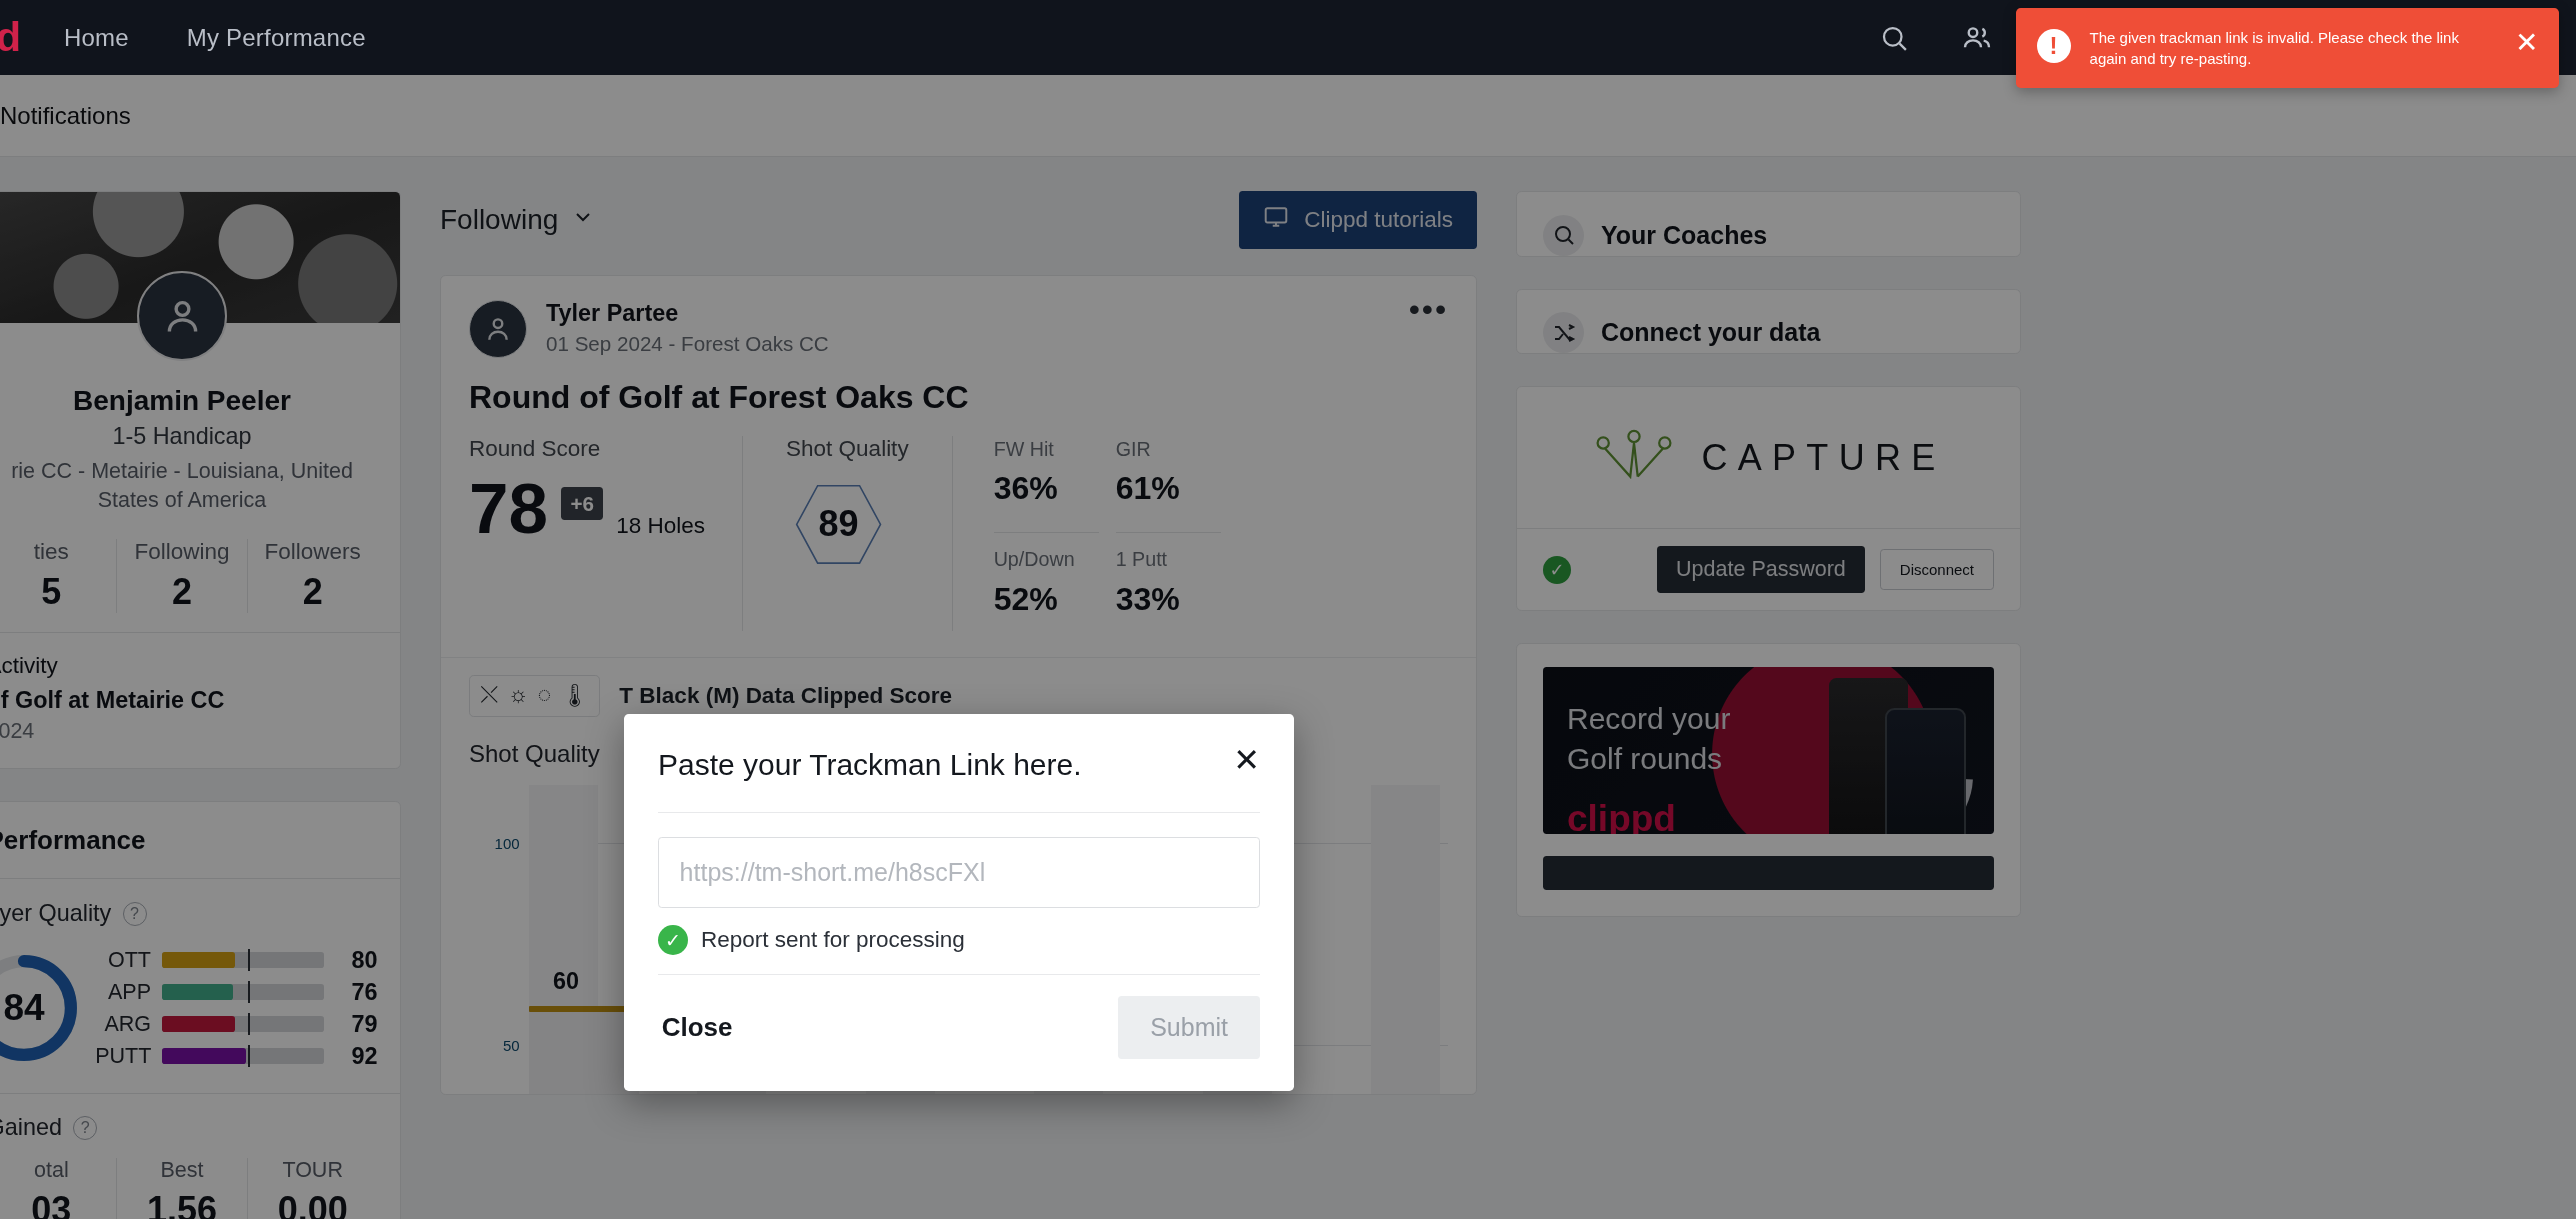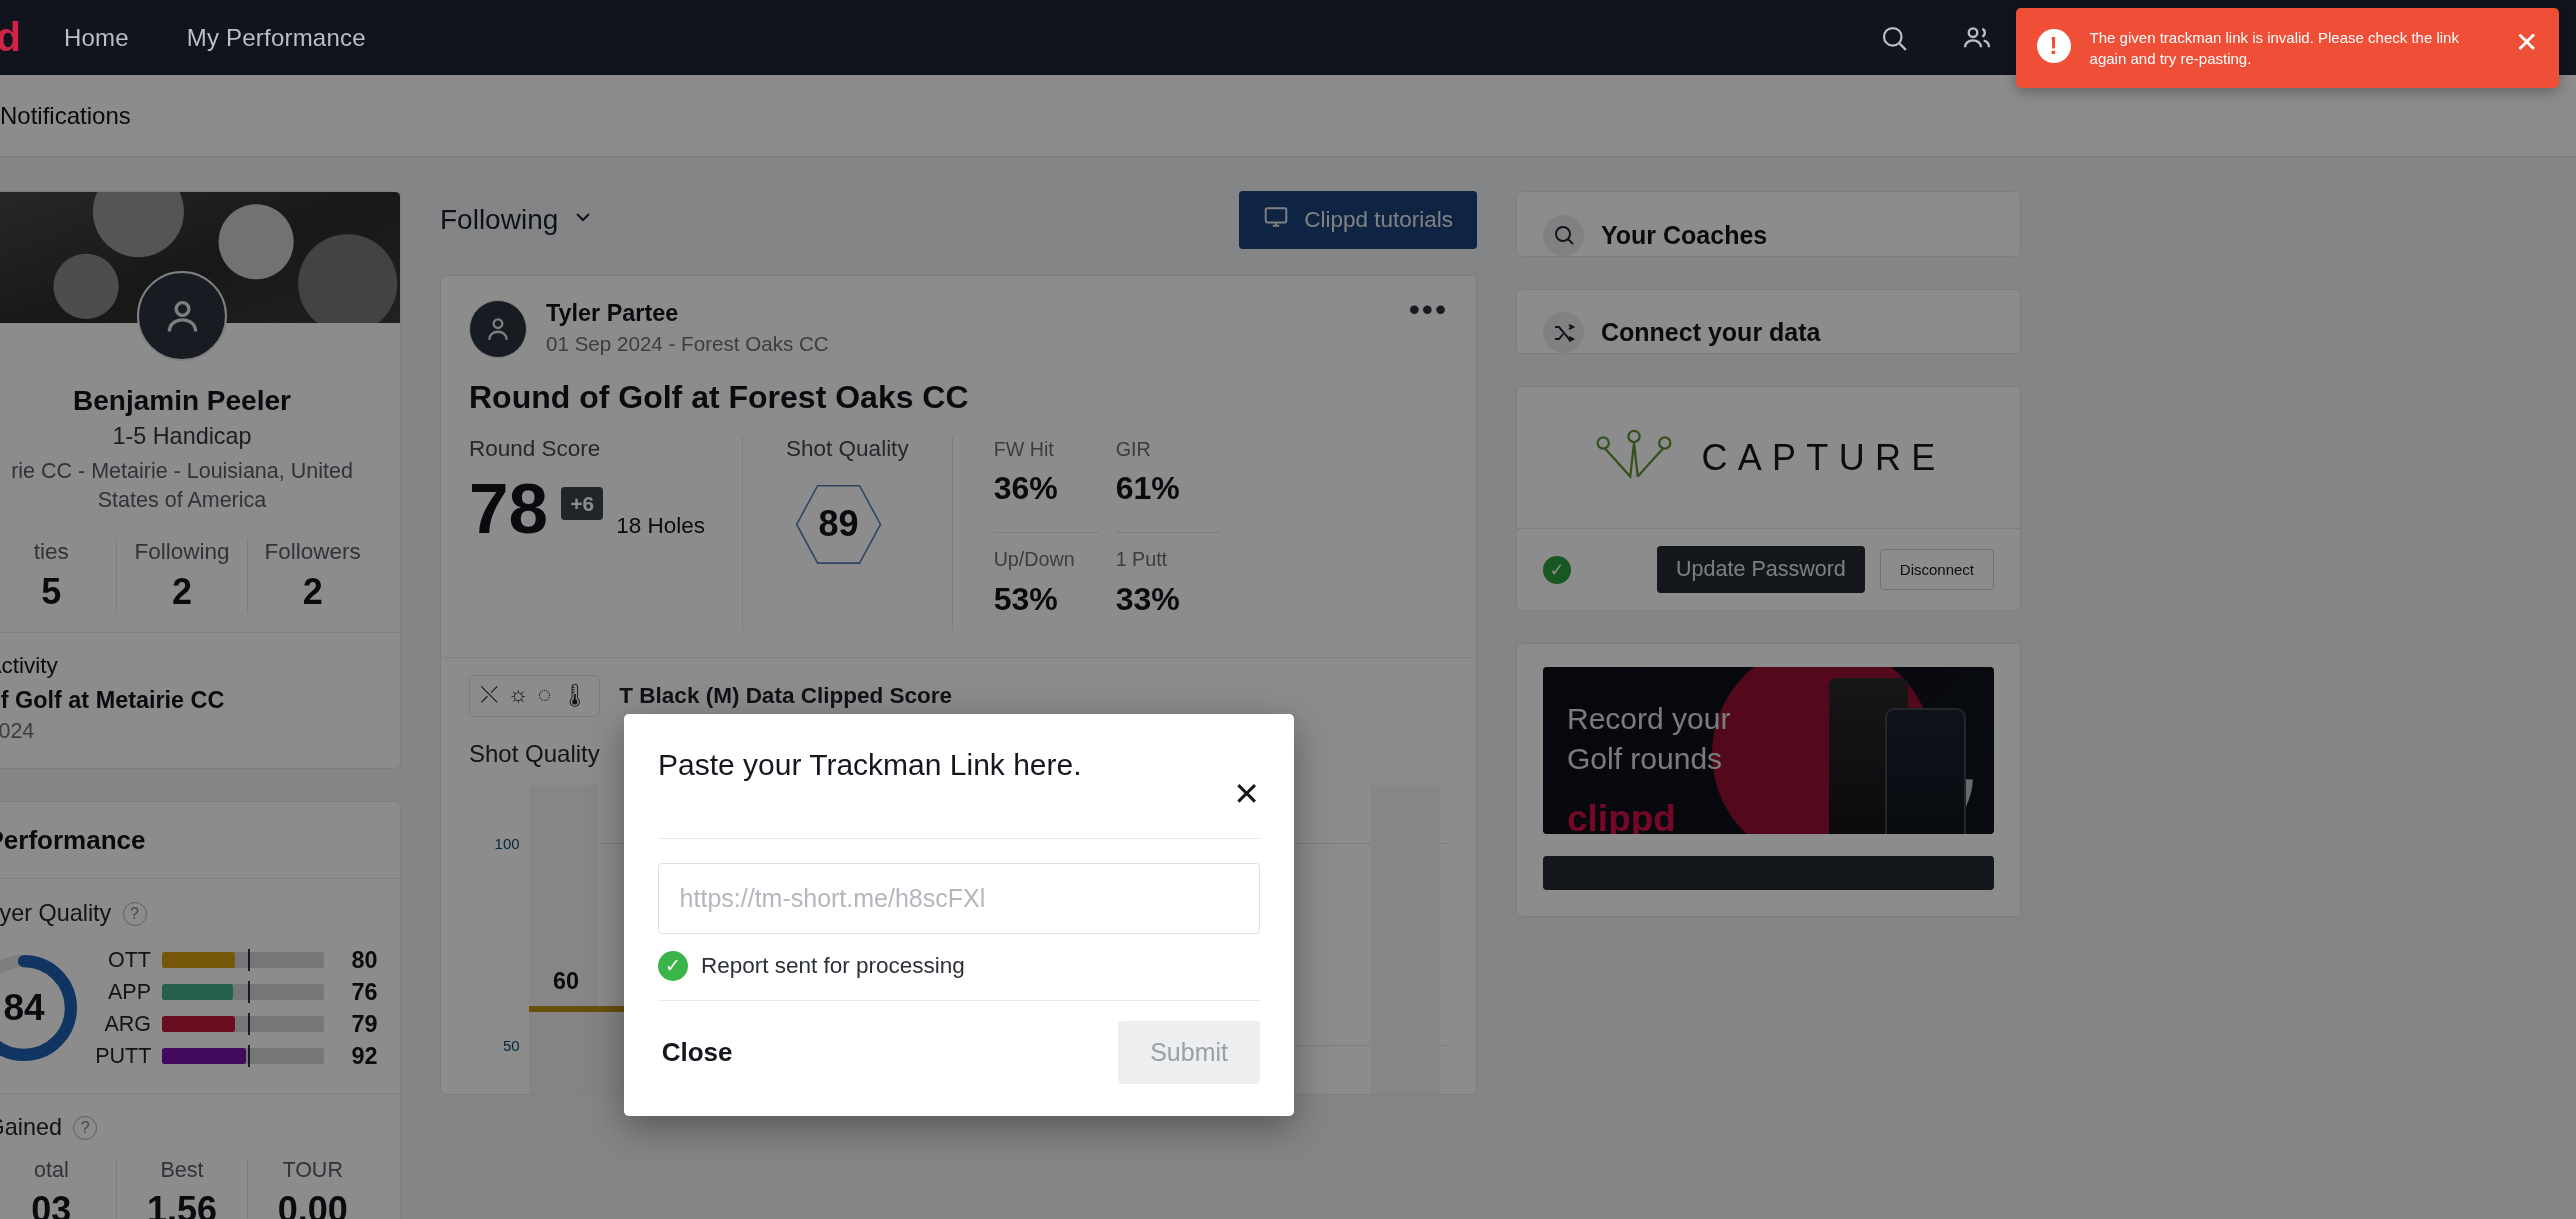--- a/index.html
+++ b/index.html
@@ -241,21 +241,21 @@
     background: #262c35; color: #d6d9de; border: none; border-radius: 3.7px;
     padding: 17px 0; font-size: 23.4px; cursor: pointer; font-family: "Liberation Sans", sans-serif;
   }
 
   
   .modal {
     position: absolute; left: 624px; top: 714px; width: 670px;
     background: #fff; border-radius: 4.7px; z-index: 70;
     box-shadow: 0 11.2px 37px rgba(0,0,0,.35);
   }
-  .modal-head { display: flex; align-items: flex-start; padding: 34px 34px 0; flex-direction: column; }
+  .modal-head { display: flex; align-items: flex-start; padding: 34px 34px 0; }
   .modal-title { font-size: 30px; color: #14181e; }
   .modal-x { margin-left: auto; font-size: 32px; color: #14181e; cursor: pointer; line-height: .8; }
   .modal-rule { border-top: 0.9px solid #e8e9eb; margin: 30px 34px 0; }
   .modal-body { padding: 24px 34px 0; }
   .modal-input {
     width: 100%; height: 71px; border: 0.9px solid #dcdee1; border-radius: 3.7px;
     padding: 0 20.6px; font-size: 25px; color: #14181e;
     font-family: "Liberation Sans", sans-serif; outline: none; background: #fff;
   }
   .modal-input::placeholder { color: #b3b7bd; }
@@ -476,21 +476,21 @@
               <div class="pg-cell">
                 <div class="pg-lbl">FW Hit</div>
                 <div class="pg-val">36%</div>
               </div>
               <div class="pg-cell">
                 <div class="pg-lbl">GIR</div>
                 <div class="pg-val">61%</div>
               </div>
               <div class="pg-cell b">
                 <div class="pg-lbl">Up/Down</div>
-                <div class="pg-val">53%</div>
+                <div class="pg-val">52%</div>
               </div>
               <div class="pg-cell b">
                 <div class="pg-lbl">1 Putt</div>
                 <div class="pg-val">33%</div>
               </div>
             </div>
           </div>
 
           <div class="tabrow">
             <div class="wx">

